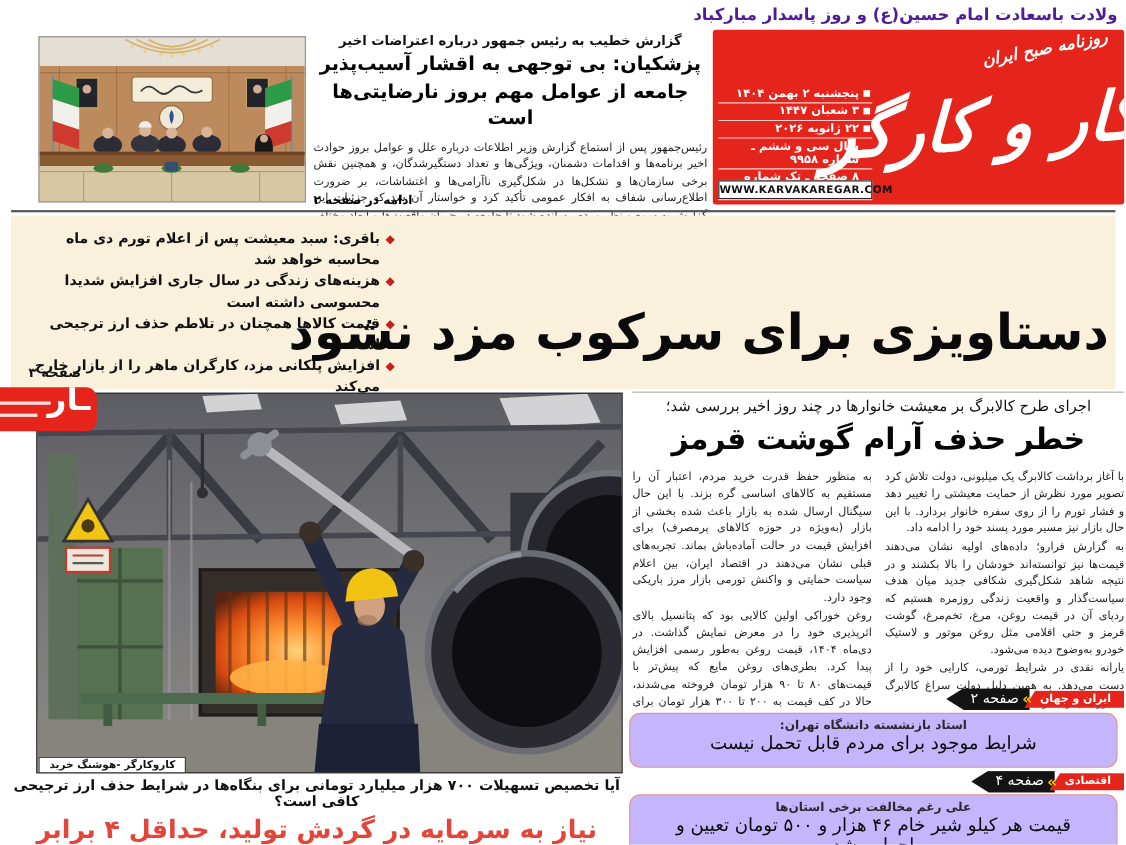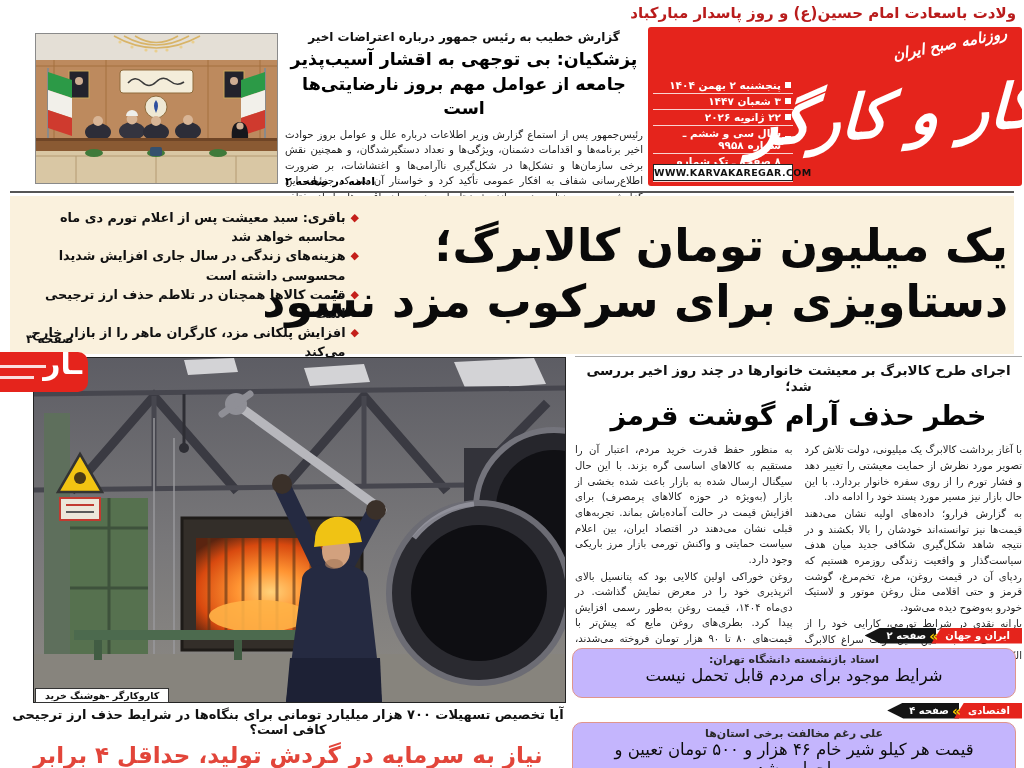--- a/index.html
+++ b/index.html
@@ -2,21 +2,21 @@
 <html lang="fa"><head>
 <meta charset="utf-8">
 <style>
   * { margin:0; padding:0; box-sizing:border-box; }
   html,body { background:#ffffff; }
   body { font-family:"DejaVu Sans", sans-serif; }
   .page { position:relative; width:1024px; height:768px; background:#ffffff; overflow:hidden; margin:0 auto; }
 
   
   .top-banner { position:absolute; top:4px; right:8px; width:600px; text-align:right;
-    color:#b91c1c; font-size:15px; font-weight:bold; direction:rtl; }
+    color:#4c1d95; font-size:15px; font-weight:bold; direction:rtl; }
 
   
   .masthead { position:absolute; left:648px; top:27px; width:374px; height:159px;
     background:#e5241c; border-radius:3px; overflow:hidden; }
   .masthead-subtitle { position:absolute; top:8px; right:14px; color:#fff; font-size:15px;
     font-weight:bold; font-style:italic; transform:rotate(-11deg); direction:rtl; }
   .masthead-title { position:absolute; top:28px; left:118px; right:2px; height:118px;
     color:#fff; font-size:61px; font-weight:bold; font-style:italic; direction:rtl;
     display:flex; align-items:center; justify-content:center;
     transform:rotate(-4deg) skewX(-6deg); white-space:nowrap; letter-spacing:-2px; }
@@ -66,32 +66,32 @@
   .left-banner { position:absolute; left:0; top:352px; width:88px; height:40px; background:#e5241c;
     border-radius:0 10px 10px 0; z-index:6; overflow:hidden; }
   .left-banner span { position:absolute; right:6px; top:-6px; color:#fff; font-weight:bold;
     font-size:30px; direction:rtl; }
   .left-banner i { position:absolute; left:0; top:13px; width:46px; height:3px; background:#fff; opacity:.85; }
   .left-banner i.b2 { top:24px; width:34px; }
 
   
   .meat-article { position:absolute; left:575px; top:356px; width:447px; direction:rtl;
     border-top:1px solid #aaa; padding-top:5px; }
-  .meat-kicker { text-align:center; font-size:13.5px; font-weight:bold; color:#111; }
+  .meat-kicker { text-align:center; font-size:13.5px; font-weight:normal; color:#111; }
   .meat-headline { text-align:center; font-size:27px; font-weight:900; color:#050505; line-height:1.35;
     margin-top:4px; }
   .meat-cols { display:flex; gap:12px; margin-top:8px; }
   .meat-col { flex:1; font-size:10.1px; color:#1d1d1d; text-align:justify; line-height:1.55; }
   .meat-col p + p { margin-top:1px; }
   .meat-more { font-size:11px; font-weight:bold; color:#000; text-align:left; margin-top:2px; }
 
   
   .badge-row { position:absolute; display:flex; justify-content:flex-end; align-items:center;
     width:447px; left:575px; height:17px; }
-  .badge-black { background:#141414; color:#fff; font-size:10px; font-weight:bold;
+  .badge-black { background:#141414; color:#fff; font-size:13px; font-weight:normal;
     padding:2px 10px 3px 22px; clip-path:polygon(0 50%, 16px 0, 100% 0, 100% 100%, 16px 100%);
     direction:rtl; position:relative; }
   .badge-chevron { color:#f7c600; font-weight:900; font-size:14px; margin:0 -7px; z-index:2;
     position:relative; line-height:1; }
   .badge-red { background:#e5241c; color:#fff; font-size:10px; font-weight:bold;
     padding:2px 12px 3px 14px; clip-path:polygon(10px 0, 100% 0, 100% 100%, 0 100%); direction:rtl; }
 
   
   .news-box { position:absolute; left:572px; width:444px; border:1.5px solid #e0958c;
     border-radius:10px; text-align:center; direction:rtl; padding:4px 16px; background:#c4b5fd; }
@@ -230,21 +230,21 @@
       <p>رئیس‌جمهور پس از استماع گزارش وزیر اطلاعات درباره علل و عوامل بروز حوادث اخیر برنامه‌ها و اقدامات دشمنان، ویژگی‌ها و تعداد دستگیرشدگان، و همچنین نقش برخی سازمان‌ها و تشکل‌ها در شکل‌گیری ناآرامی‌ها و اغتشاشات، بر ضرورت اطلاع‌رسانی شفاف به افکار عمومی تأکید کرد و خواستار آن شد که جزئیات این گزارش به سمع و نظر مردم رسانده شود تا جامعه در جریان واقعیت‌ها و ابعاد مختلف این وقایع قرار گیرد.</p>
       <p>به گزارش کاروکارگر، یکصد و چهل و هفتمین جلسه هیئت دولت، صبح روز چهارشنبه اول بهمن‌ماه ۱۴۰۴، به ریاست مسعود پزشکیان، رئیس‌جمهور، برگزار شد.</p>
     </div>
     <div class="cab-more">ادامه در صفحه ۲</div>
   </div>
 
   <div class="rule"></div>
 
   <div class="lead-band">
     <div class="lead-headline">
-      <span>یک میلیون تومان کالابرگ؛</span><br>
+      <br>
       <span>دستاویزی برای سرکوب مزد نشود</span>
     </div>
     <div class="lead-bullets">
       <div class="lead-bullet">
         <span class="diamond">◆</span>
         <span>باقری: سبد معیشت پس از اعلام تورم دی ماه محاسبه خواهد شد</span>
       </div>
       <div class="lead-bullet">
         <span class="diamond">◆</span>
         <span>هزینه‌های زندگی در سال جاری افزایش شدیدا محسوسی داشته است</span>

